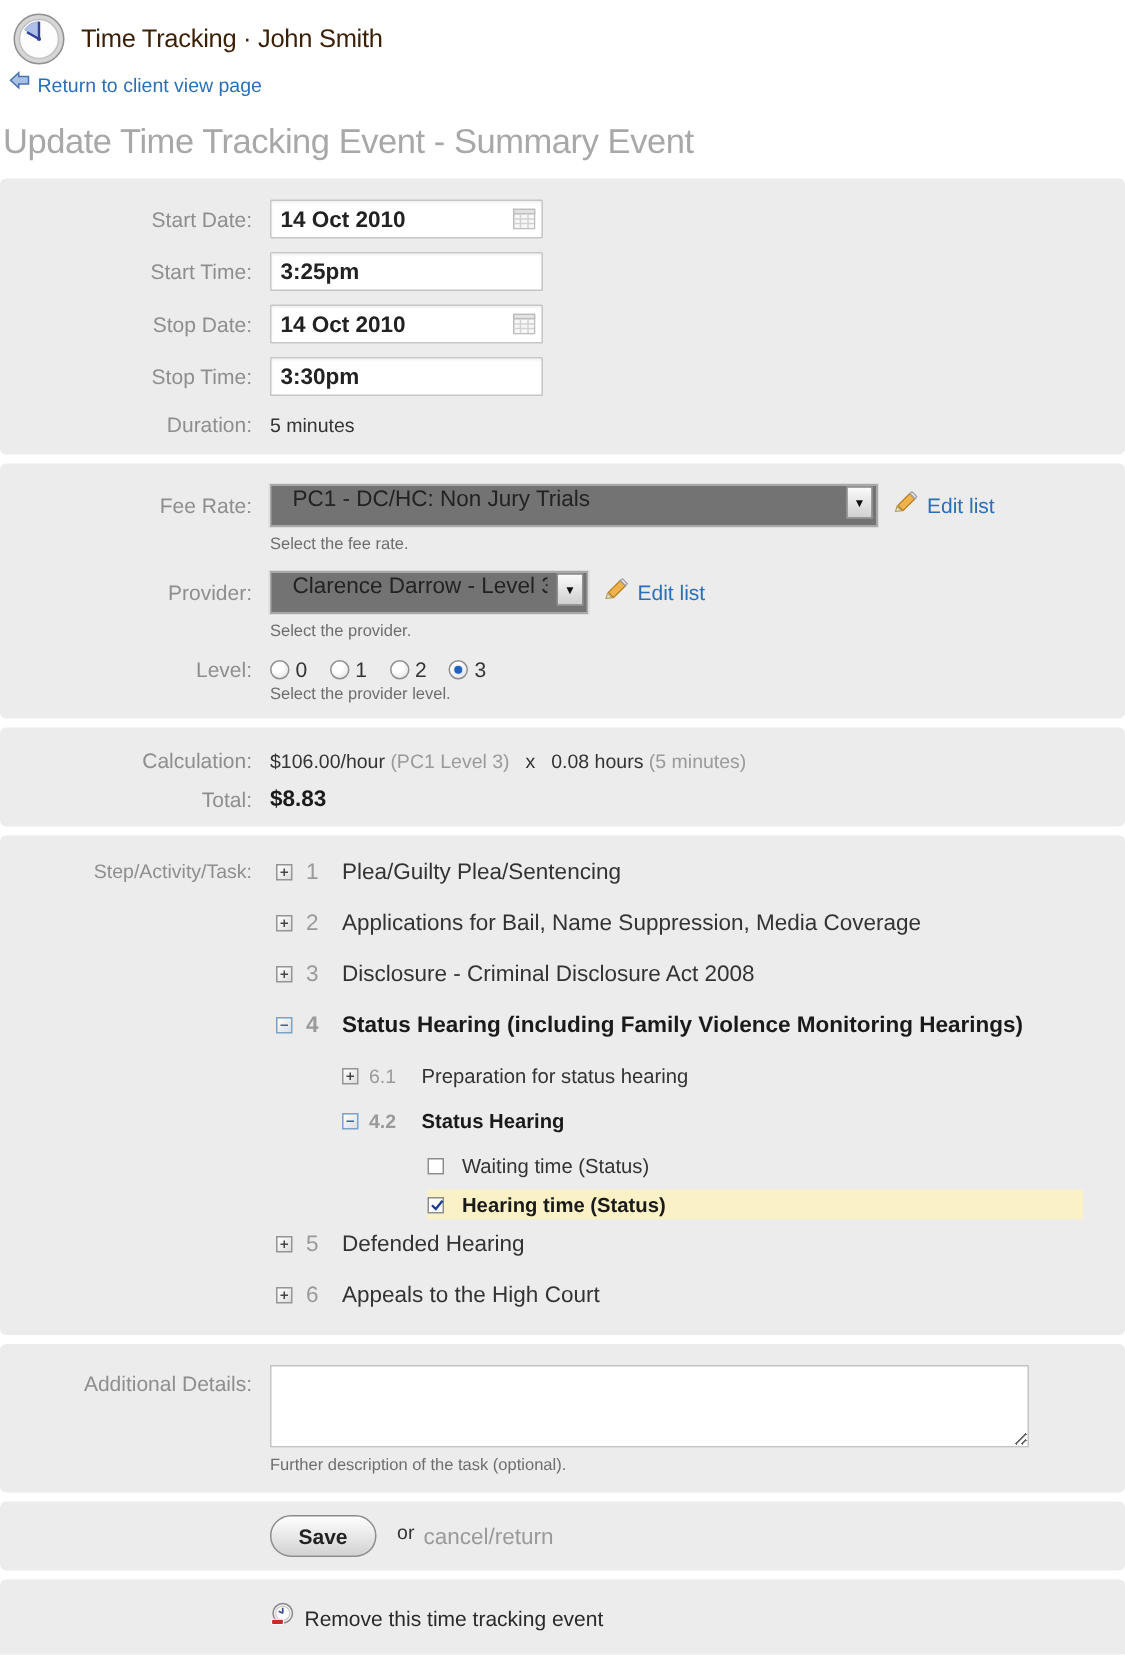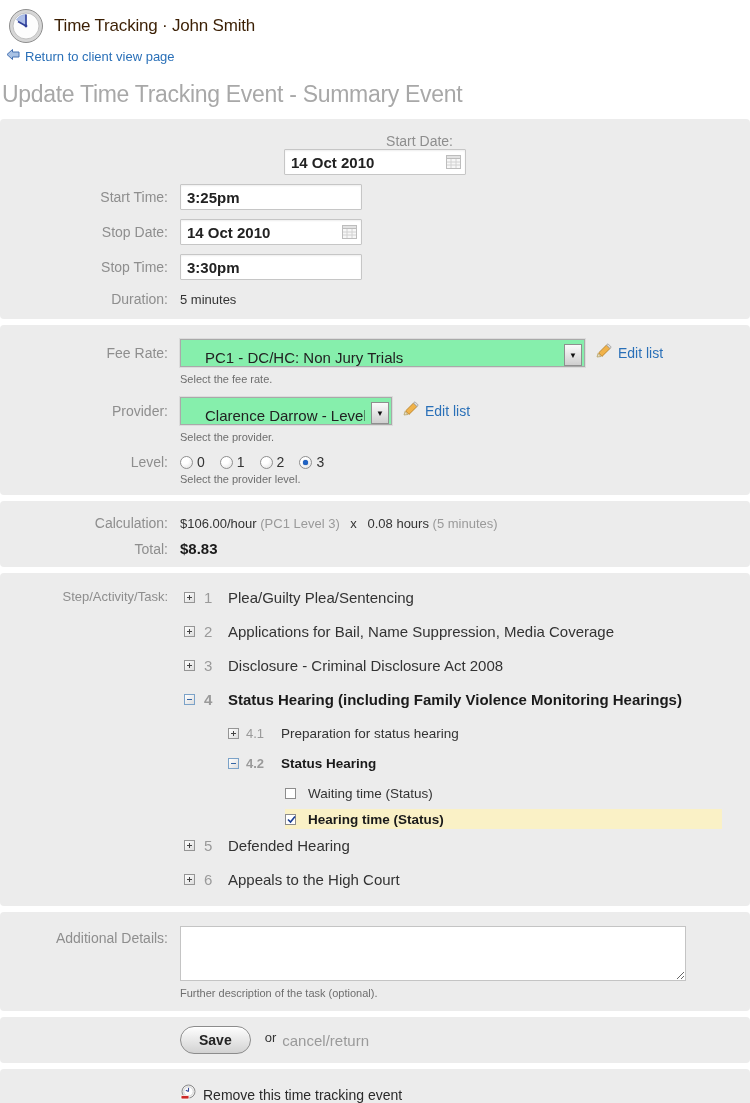--- a/index.html
+++ b/index.html
@@ -28,22 +28,22 @@
   
   .inp-wrap { position:relative; display:inline-block; }
   input.txt {
     width:182px; height:26px; border:1px solid #c6c6c6; border-radius:1px;
     background:#fff; font-family:"Liberation Sans",sans-serif; font-size:15px; color:#222;
     padding:0 6px; box-shadow: inset 0 1px 2px rgba(0,0,0,0.07); font-weight: bold;
   }
   .cal-icon { position:absolute; right:5px; top:6px; }
 
   
-  .select { display:flex; align-items:flex-end; background:#86efac; border:1px solid #a9a9a9;
-    box-shadow:0 0 0 1px #dcdcdc; height:28px; padding:0 2px 0 24px; cursor:pointer; }
+  .select { display:flex; align-items:flex-start; background:#737373; border:1px solid #a9a9a9;
+    box-shadow:0 0 0 1px #dcdcdc; height:28px; padding:0 2px 0 14px; cursor:pointer; }
   .select .sel-text { flex:1; font-size:15px; color:#222; white-space:nowrap; overflow:hidden; }
   .sel-btn { width:18px; height:22px; margin-left:6px; border:1px solid #8f8f8f;
     background:linear-gradient(#fbfbfb,#cfcfcf); display:flex; align-items:center; justify-content:center;
     font-size:8px; color:#111; flex-shrink:0; }
   .edit-link { display:flex; align-items:center; margin-left:10px; cursor:pointer; }
   .edit-label { color:#2a70b8; font-size:14px; margin-left:6px; }
 
   
   .radio-group { display:flex; align-items:center; }
   .radio-opt { display:flex; align-items:center; margin-right:15px; cursor:pointer; }
@@ -132,21 +132,21 @@
         <path d="M1 6.5 L6.5 1.5 L6.5 4 L13 4 L13 9 L6.5 9 L6.5 11.5 Z" fill="#a9c2e4" stroke="#4672b2" stroke-width="1"></path>
       </svg>
     </span>
     <span class="return-label">Return to client view page</span>
   </div>
 </div>
 
 <h2 class="page-heading">Update Time Tracking Event - Summary Event</h2>
 
 <div class="panel" style="padding:14px 0 10px 0;">
-  <div class="row" style="margin-bottom:9px;flex-direction:column;">
+  <div class="row" style="margin-bottom:9px;">
     <span class="lbl">Start Date:</span>
     <span class="inp-wrap">
       <input class="txt" type="text" value="14 Oct 2010" style="">
       <span class="cal-icon">
         <svg width="15" height="14" viewBox="0 0 15 14">
           <rect x="0.5" y="0.5" width="14" height="13" fill="#f7f7f7" stroke="#bdbdbd"></rect>
           <rect x="0.5" y="0.5" width="14" height="3" fill="#e2e2e2" stroke="#bdbdbd"></rect>
           <g stroke="#d2d2d2">
               <line x1="5" y1="4" x2="5" y2="13"></line>
               <line x1="10" y1="4" x2="10" y2="13"></line>
@@ -287,21 +287,21 @@
     <span class="num n1">3</span>
     <span class="tlabel">Disclosure - Criminal Disclosure Act 2008</span>
   </div>
   <div class="trow l1 b">
     <span class="tgl minus"></span>
     <span class="num n1" style="font-weight:bold;">4</span>
     <span class="tlabel">Status Hearing (including Family Violence Monitoring Hearings)</span>
   </div>
   <div class="trow l2">
     <span class="tgl plus"></span>
-    <span class="num n2">4.1</span>
+    <span class="num n2">6.1</span>
     <span class="tlabel">Preparation for status hearing</span>
   </div>
   <div class="trow l2 b">
     <span class="tgl minus"></span>
     <span class="num n2" style="font-weight:bold;">4.2</span>
     <span class="tlabel">Status Hearing</span>
   </div>
   <div class="trow l3">
     <span class="cb"></span>
     <span class="tlabel">Waiting time (Status)</span>

